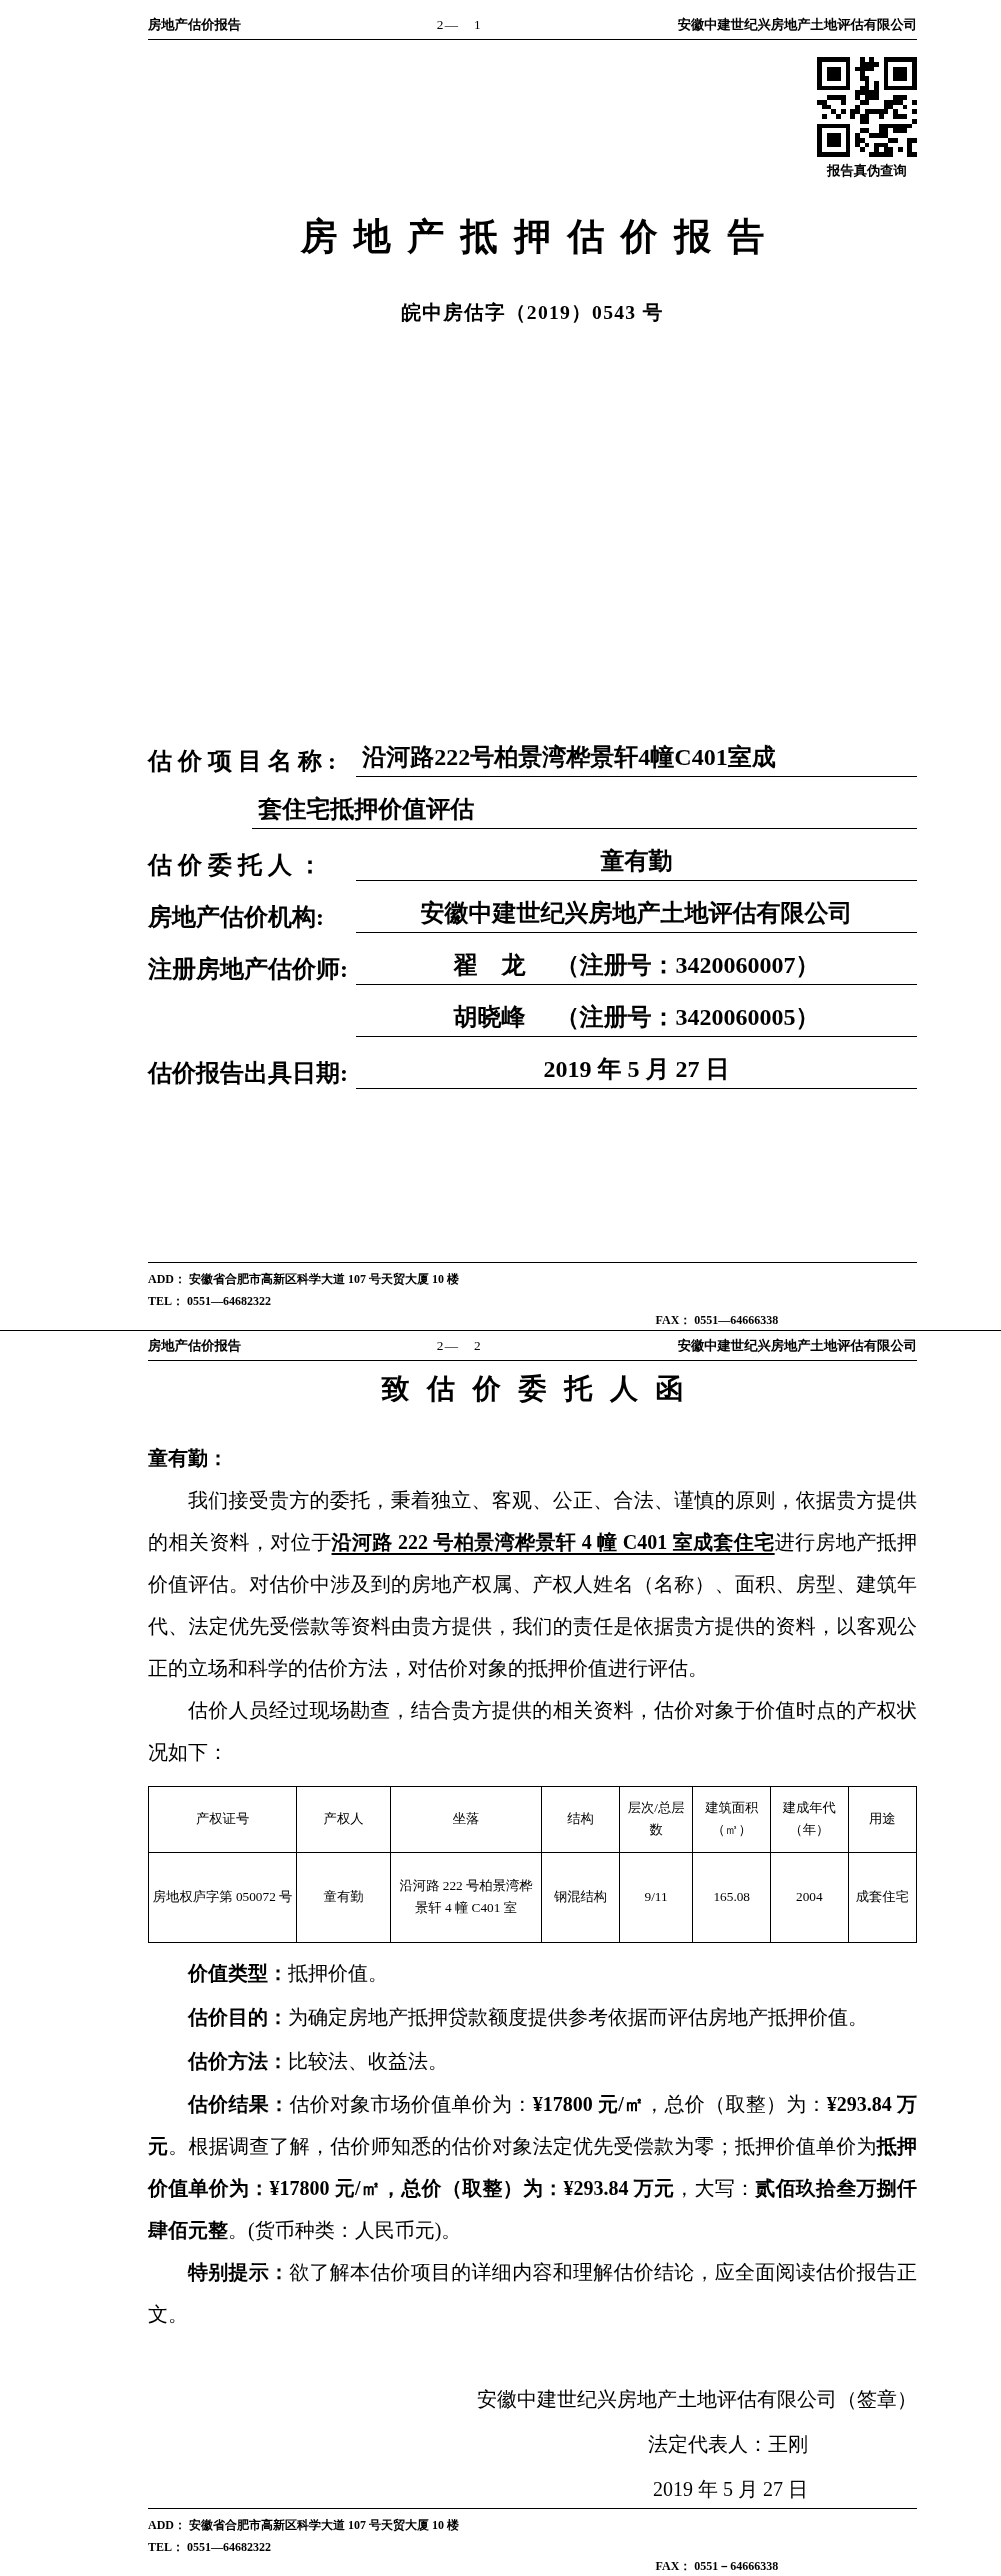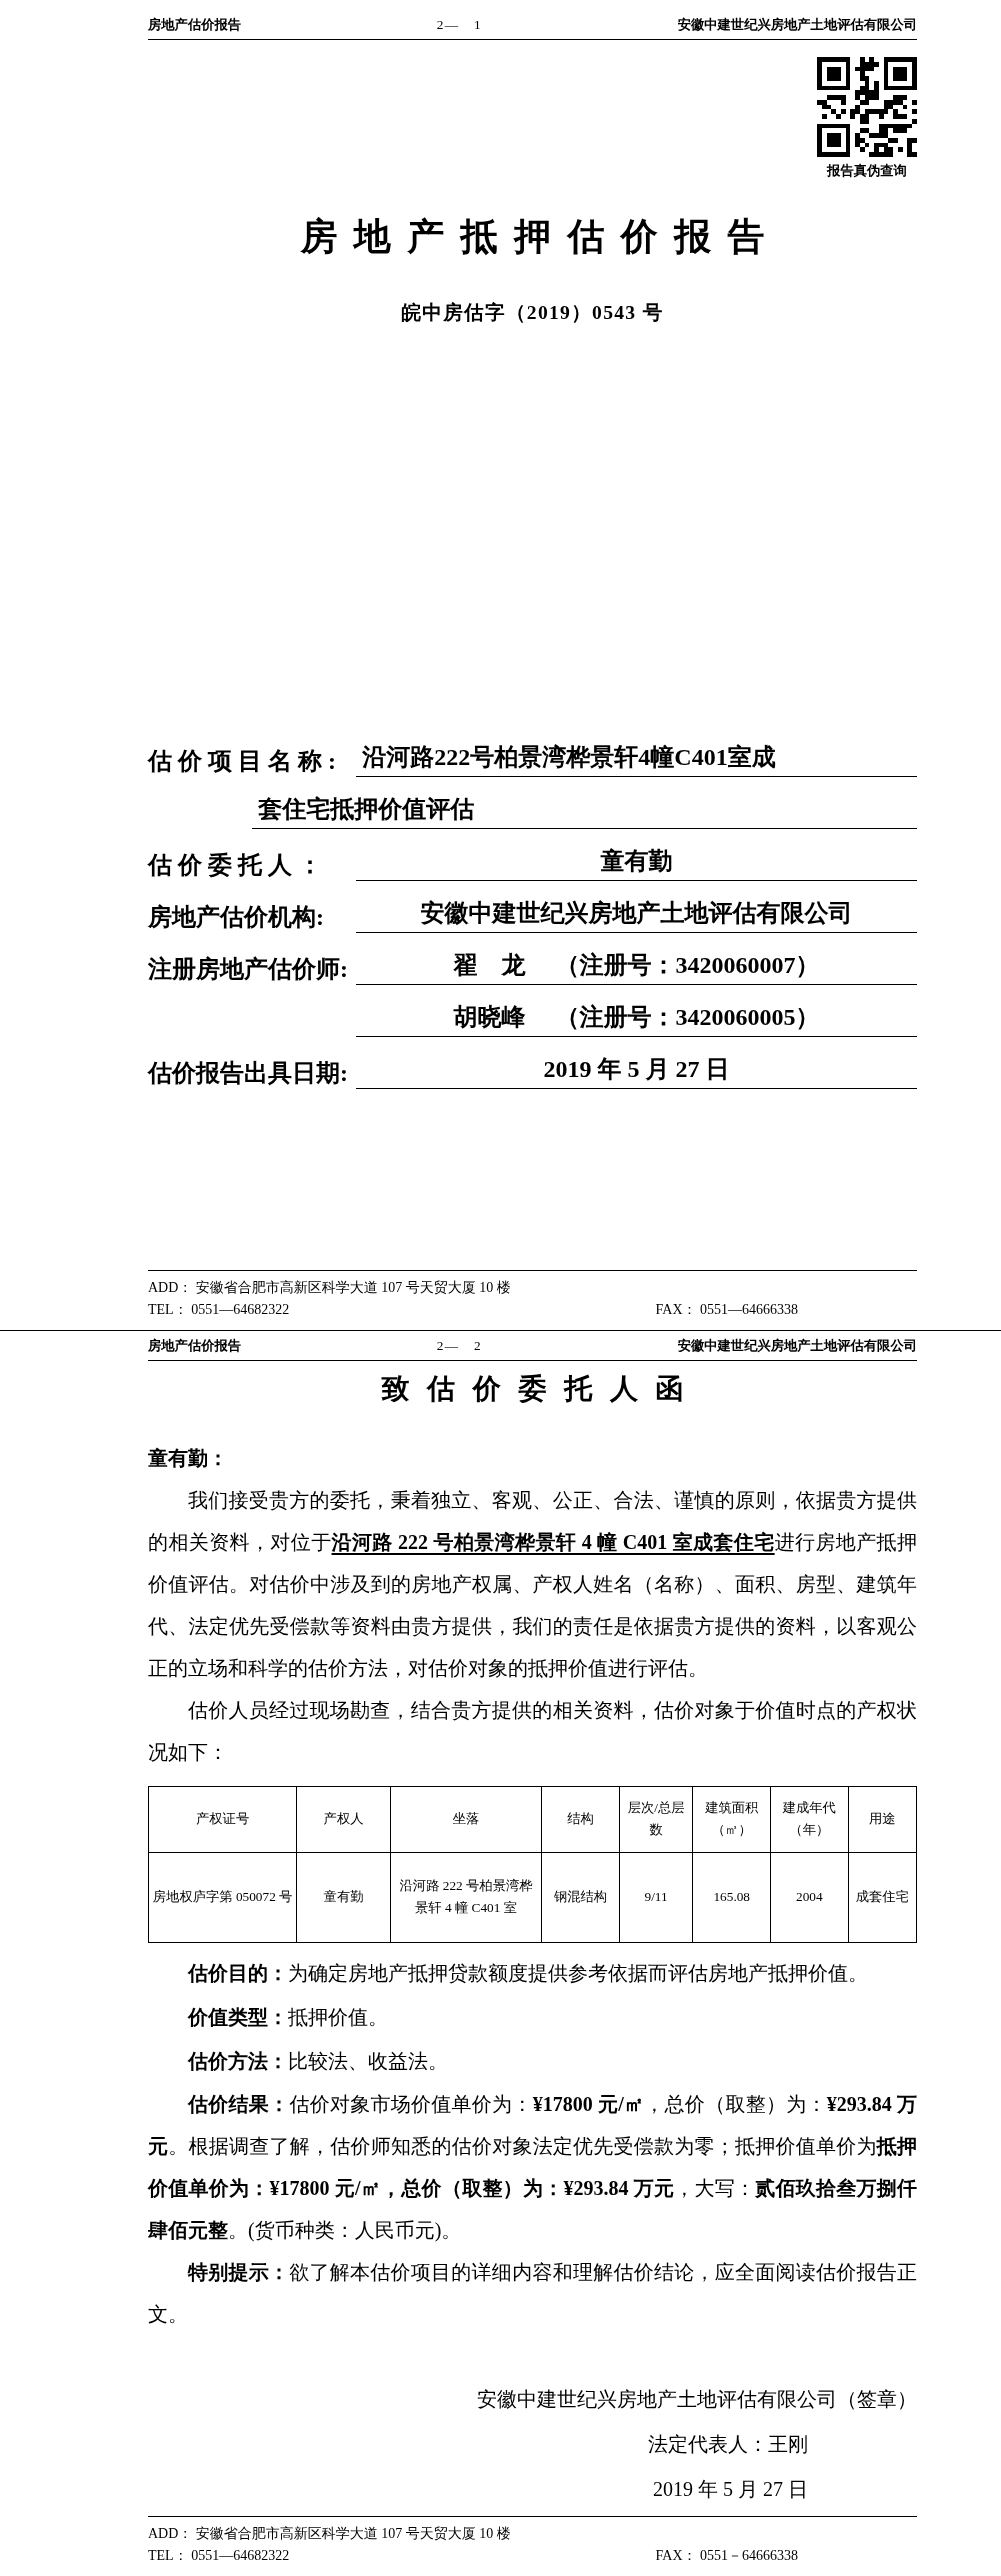--- a/index.html
+++ b/index.html
@@ -47,26 +47,26 @@
   .form-indent { width:104px; }
   .form-spacer { width:208px; }
   .form-value {
     flex:1; border-bottom:1.3px solid #000; text-align:center;
     padding:0 6.3px 3.2px; white-space:nowrap;
   }
   .form-value.left { text-align:left; }
 
   
   .doc-footer {
-    position:absolute; left:148px; right:85px; bottom:10px;
-    font-size:14px; font-weight:normal;
+    position:absolute; left:148px; right:85px; bottom:18px;
+    font-size:12px; font-weight:bold;
   }
   .doc-footer .rule { border-top:1.3px solid #000; margin-bottom:6.3px; }
   .doc-footer .f-row { position:relative; line-height:21.5px; }
-  .doc-footer .fax { position:absolute; left:66%; }
+  .doc-footer .fax { position:absolute; left:66%;margin-top:19px; }
 
   
   .letter-title {
     margin-top:8.8px; text-align:center;
     font-size:28px; font-weight:bold; letter-spacing:17.7px; text-indent:17.7px;
     white-space:nowrap;
   }
   .salutation { margin-top:29px; font-size:20px; font-weight:bold; line-height:42px; }
   .para { font-size:20px; line-height:42px; text-align:justify; text-indent:2em; }
   .seg-b { font-weight:bold; }
@@ -420,22 +420,22 @@
           <td>沿河路 222 号柏景湾桦景轩 4 幢 C401 室</td>
           <td>钢混结构</td>
           <td>9/11</td>
           <td>165.08</td>
           <td>2004</td>
           <td>成套住宅</td>
         </tr>
       </tbody>
     </table>
 
+    <p class="item"><span class="item-label">价值类型：</span><span>抵押价值。</span></p>
     <p class="item"><span class="item-label">估价目的：</span><span>为确定房地产抵押贷款额度提供参考依据而评估房地产抵押价值。</span></p>
-    <p class="item"><span class="item-label">价值类型：</span><span>抵押价值。</span></p>
     <p class="item"><span class="item-label">估价方法：</span><span>比较法、收益法。</span></p>
 
     <p class="para"><span class="seg-b">估价结果：</span><span>估价对象市场价值单价为：</span><span class="seg-b">¥17800 元/㎡</span><span>，总价（取整）为：</span><span class="seg-b">¥293.84 万元</span><span>。根据调查了解，估价师知悉的估价对象法定优先受偿款为零；抵押价值单价为</span><span class="seg-b">抵押价值单价为：¥17800 元/㎡，总价（取整）为：¥293.84 万元</span><span>，大写：</span><span class="seg-b">贰佰玖拾叁万捌仟肆佰元整</span><span>。(货币种类：人民币元)。</span></p>
 
     <p class="para"><span class="seg-b">特别提示：</span><span>欲了解本估价项目的详细内容和理解估价结论，应全面阅读估价报告正文。</span></p>
 
     <div class="signature">
       <div class="sig-company">安徽中建世纪兴房地产土地评估有限公司（签章）</div>
       <div class="sig-rep">法定代表人：王刚</div>
       <div class="sig-date">2019 年 5 月 27 日</div>

